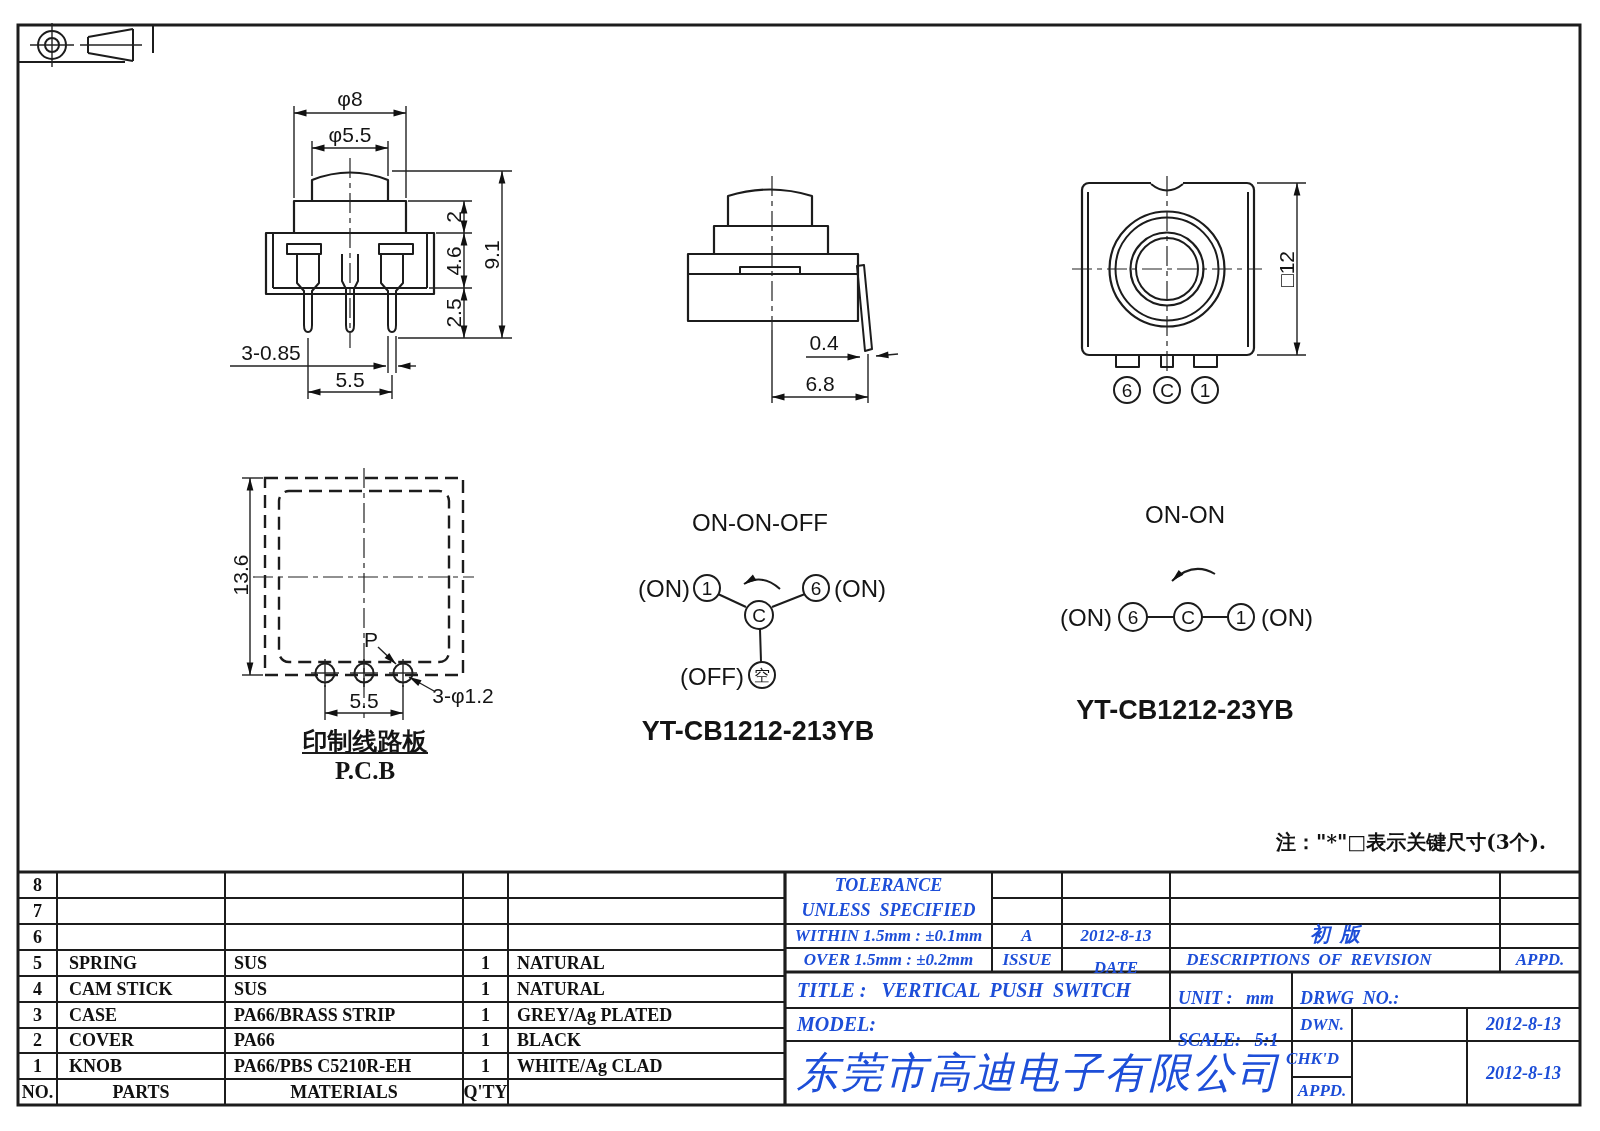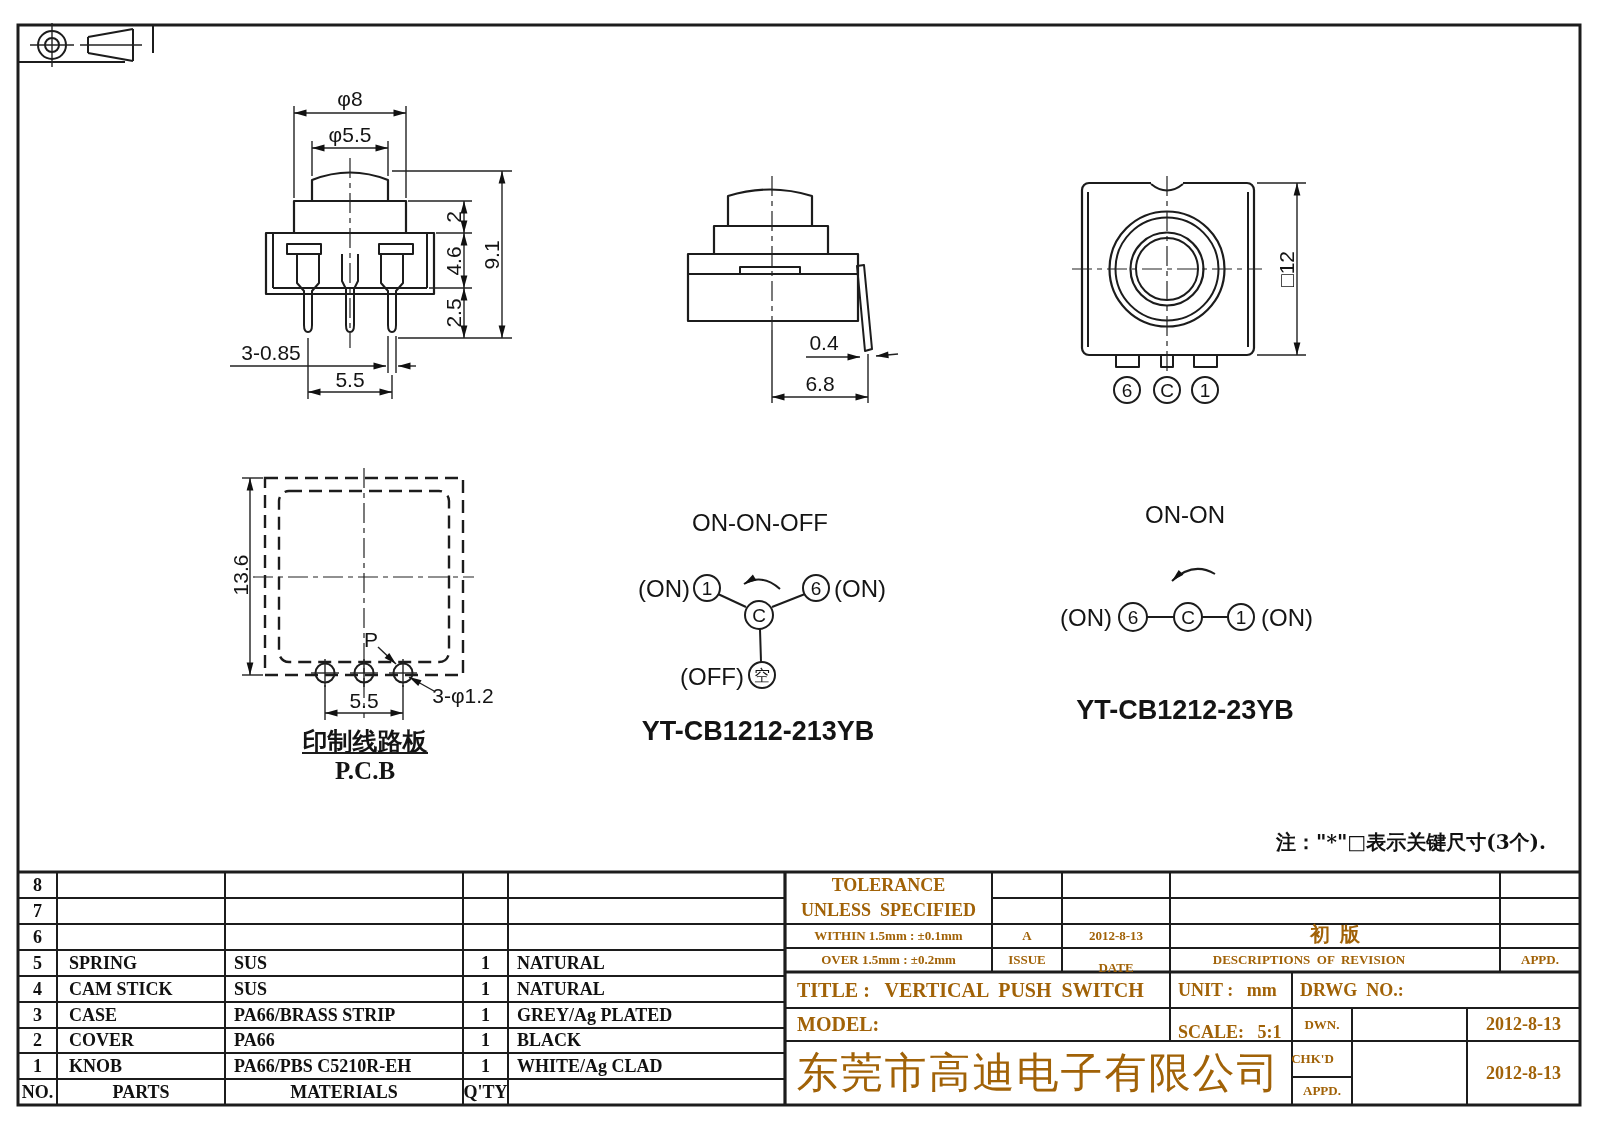--- a/index.html
+++ b/index.html
@@ -16,26 +16,26 @@
   .t25{font-size:25px;font-family:"Liberation Serif",serif;font-weight:bold;}
   .t27b{font-size:27px;font-weight:bold;}
   .o{stroke:#1c1c1c;stroke-width:2.2;fill:none;stroke-linejoin:round;stroke-linecap:round;}
   .o2{stroke:#1c1c1c;stroke-width:2;fill:none;stroke-linejoin:round;}
   .d{stroke:#222;stroke-width:1.4;fill:none;}
   .cl{stroke:#222;stroke-width:1.2;fill:none;stroke-dasharray:20 5 5 5;}
   .dash{stroke:#1c1c1c;stroke-width:2.4;fill:none;stroke-dasharray:13 7;}
   .tbl{stroke:#1c1c1c;stroke-width:2;}
   .tbl3{stroke:#1c1c1c;stroke-width:3.2;}
   
-  .cell{position:absolute;display:flex;align-items:center;white-space:pre;color:#a16207;
-        font-family:"Liberation Serif",serif;font-weight:bold;}
+  .cell{position:absolute;display:flex;align-items:center;white-space:pre;color:#1d4ed8;
+        font-family:"Liberation Serif",serif;font-weight:bold;font-style:italic;}
   .cc{justify-content:center;text-align:center;}
-  .cl8{padding-left:8px;}
+  .cl8{padding-left:8px;margin-top:8px;}
   .cl12{padding-left:12px;}
-  .fs17{font-size:13px;border-radius:12px;}
+  .fs17{font-size:17px;border-radius:12px;}
   .fs18{font-size:18px;}
   .fs20{font-size:20px;}
   .prow{position:absolute;left:18px;width:767px;height:26px;display:flex;}
   .pc{display:flex;align-items:center;white-space:pre;font-family:"Liberation Serif",serif;
       font-weight:bold;font-size:18px;}
   .w-no{width:39px;justify-content:center;}
   .w-part{width:168px;padding-left:12px;box-sizing:border-box;}
   .w-mat{width:238px;padding-left:9px;box-sizing:border-box;}
   .w-qty{width:45px;justify-content:center;}
   .w-col{width:277px;padding-left:9px;box-sizing:border-box;}

